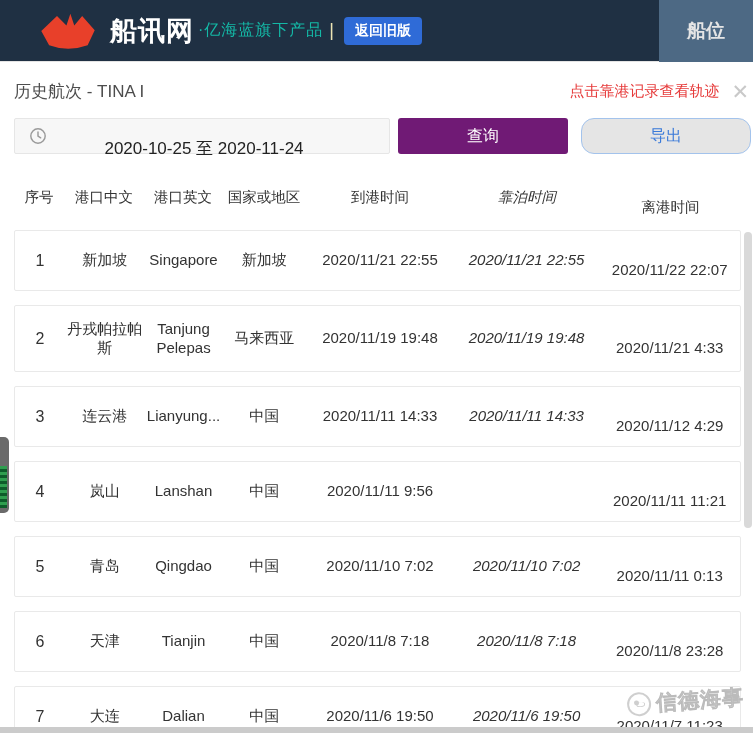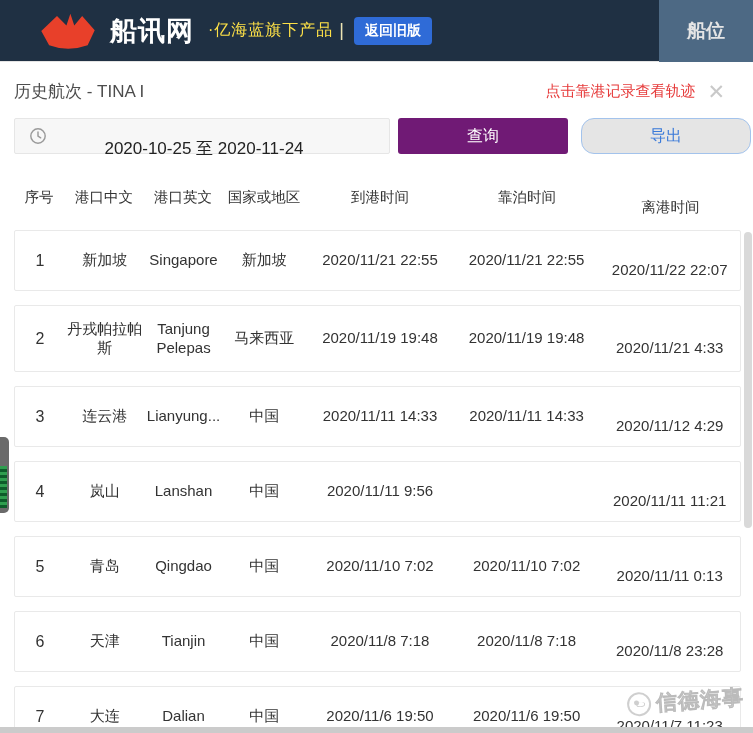--- a/index.html
+++ b/index.html
@@ -4,30 +4,30 @@
 <style>
   * { margin:0; padding:0; box-sizing:border-box; }
   html,body { width:753px; height:733px; overflow:hidden; background:#fff;
     font-family:"Liberation Sans","DejaVu Sans",sans-serif; }
 
   
   .topbar { height:62px; background:#1f3043; display:flex; align-items:center;
     border-bottom:1px solid #e4e4e4; position:relative; }
   .logo { margin-left:36px; width:64px; height:44px; flex:0 0 auto; }
   .brand { color:#fff; font-size:27px; font-weight:700; margin-left:10px; letter-spacing:1px; }
-  .brand-sub { color:#fde047; font-size:16px; margin-left:14px; letter-spacing:1px; }
+  .brand-sub { color:#14b8a6; font-size:16px; margin-left:4px; letter-spacing:1px; }
   .pipe { color:#ece4b4; font-size:18px; margin:0 10px 0 6px; }
   .back-btn { background:#2f6bd7; color:#fff; font-size:14px; font-weight:700;
     border:none; border-radius:4px; padding:5px 11px; cursor:pointer; }
   .topbar-spacer { flex:1; }
   .right-tab { width:94px; height:62px; background:#4d6984; color:#e5e5e5; font-size:19px;
     font-weight:700; display:flex; align-items:center; justify-content:center; cursor:pointer; }
 
   
-  .panel-header { margin:18px 28px 0 14px; display:flex; align-items:center; }
+  .panel-header { margin:18px 4px 0 14px; display:flex; align-items:center; }
   .panel-title { font-size:17px; color:#4d4d4d; }
   .ph-spacer { flex:1; }
   .hint-link { font-size:15px; color:#e63a3a; cursor:pointer; }
   .close-x { font-size:21px; color:#c9c9c9; margin-left:12px; line-height:1; cursor:pointer; }
 
   
   .toolbar { margin:15px 0 0 14px; display:flex; align-items:center; }
   .date-input { width:376px; height:36px; background:#f7f7f7; border:1px solid #e6e6e6;
     border-radius:2px; display:flex; align-items:center; cursor:pointer; }
   .clock { margin-left:14px; width:18px; height:18px; flex:0 0 auto; }
@@ -39,21 +39,21 @@
     font-size:16px; border:1px solid #a3c3ec; border-radius:13px; cursor:pointer; }
 
   
   .thead { margin:24px 12px 14px 14px; display:flex; align-items:center; }
   .thead .cell { font-size:14.5px; color:#333; }
   .card { margin:0 12px 14px 14px; height:61px; border:1px solid #e9e9e9;
     border-radius:2px; background:#fff; display:flex; align-items:center; cursor:pointer; }
   .card.tall { height:67px; }
   .cell { text-align:center; line-height:1.25; }
   .c0{width:50px;} .c1{width:80px;} .c2{width:78px;} .c3{width:84px;}
-  .c4{width:148px;} .c5{width:146px;} .c6{width:141px;margin-top:20px;}
+  .c4{width:148px;} .c5{width:146px;font-style:italic;} .c6{width:141px;margin-top:20px;}
   .card .cell { font-size:15px; color:#333; }
   .card .c0 { font-size:16px; }
 
   
   .left-handle { position:absolute; left:0; top:437px; width:9px; height:76px;
     background:#6a6a6a; border-radius:0 5px 5px 0; z-index:5; }
   .left-handle .stripes { position:absolute; left:0; right:2px; bottom:5px; height:42px;
     background:repeating-linear-gradient(180deg,#2f9e4f 0 3px,#0d5c2a 3px 6px); }
   .v-scroll { position:absolute; right:1px; top:232px; width:8px; height:296px;
     background:#d9d9d9; border-radius:4px; z-index:6; }

